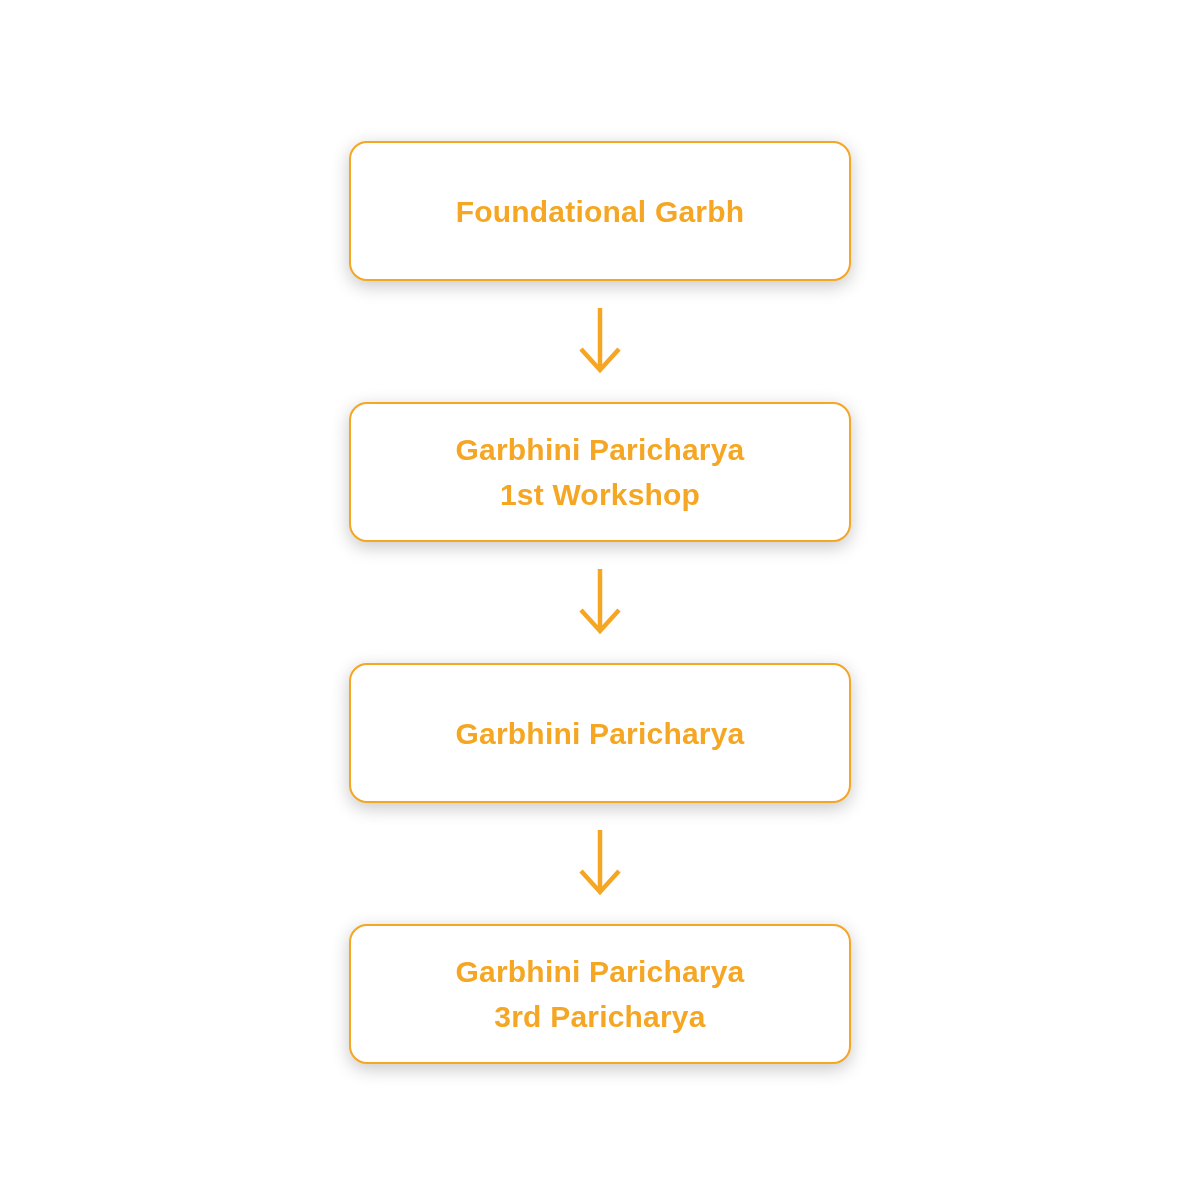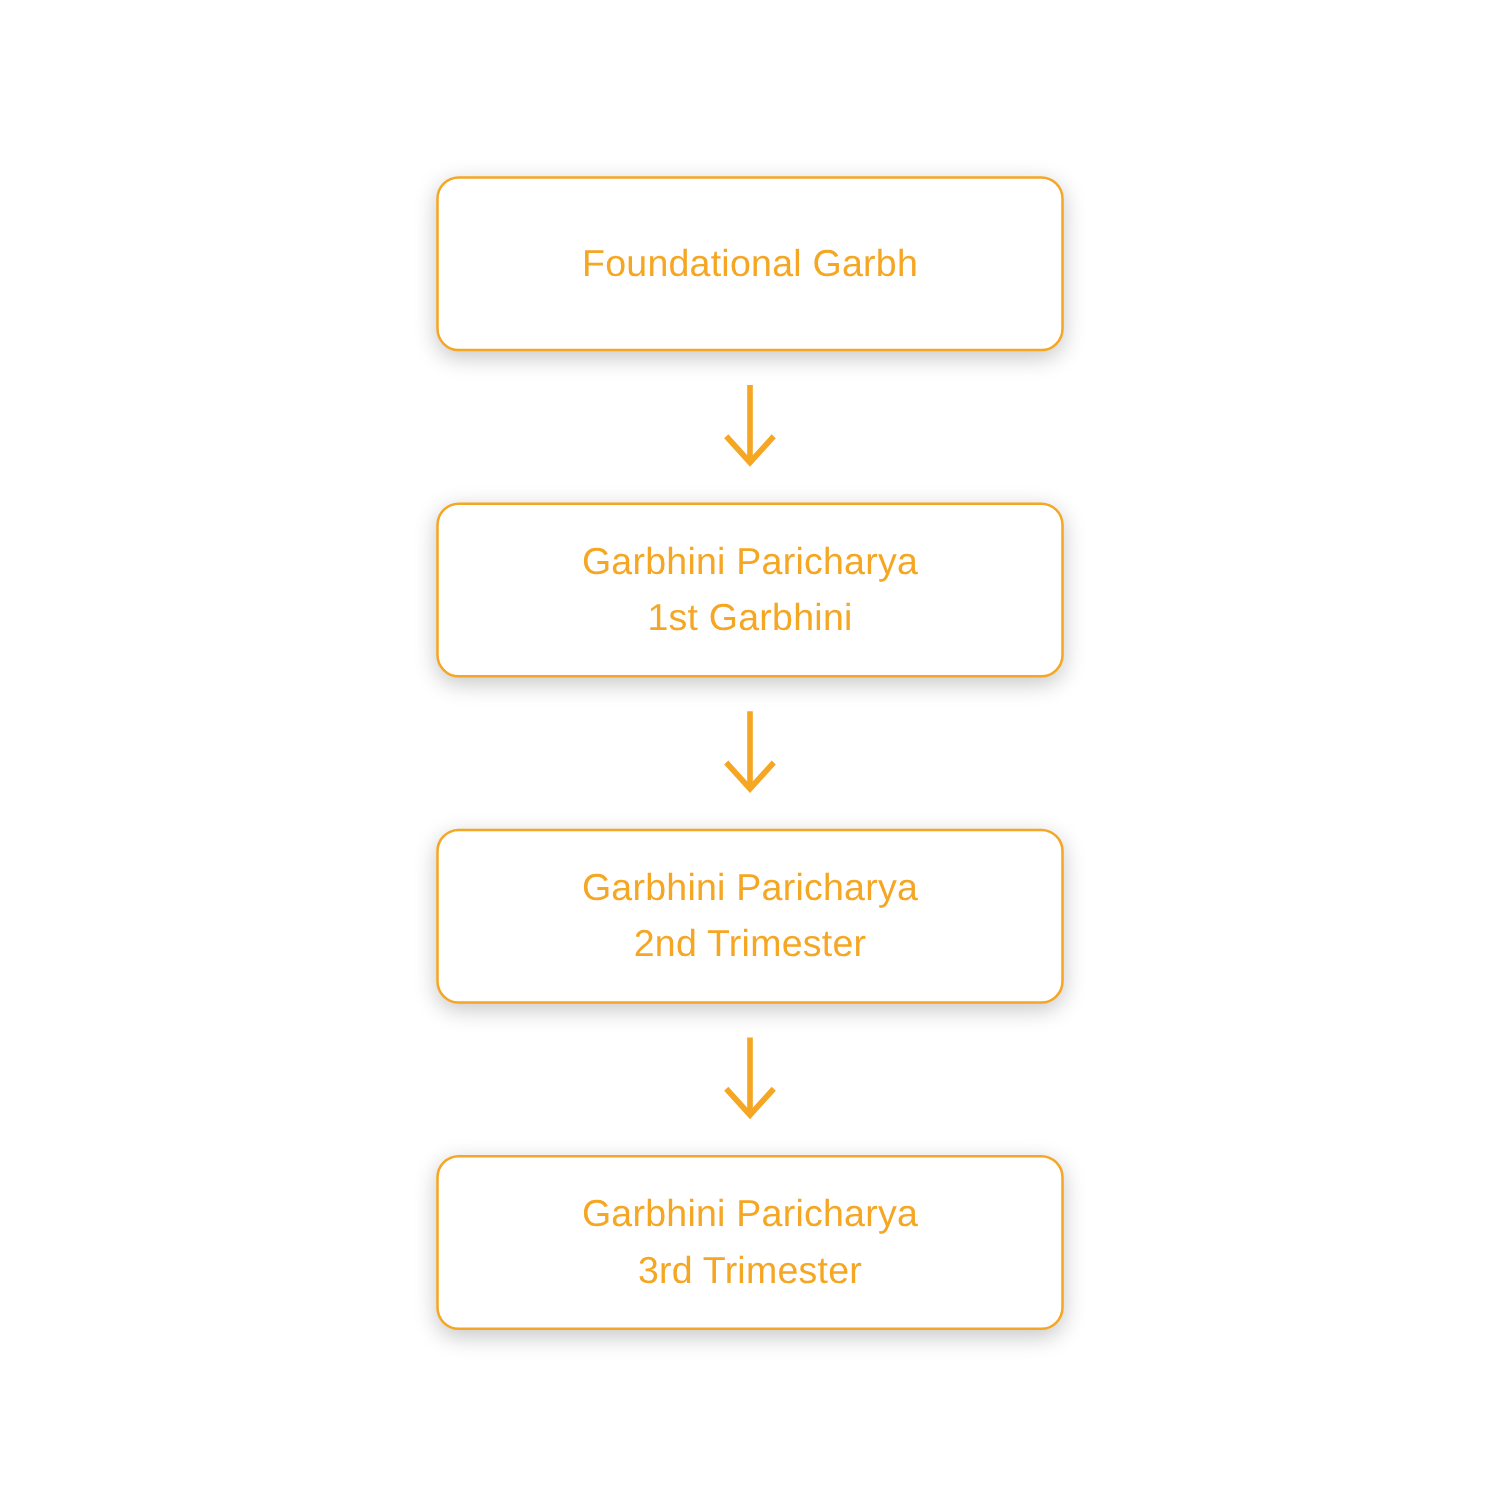--- a/index.html
+++ b/index.html
@@ -30,21 +30,21 @@
     box-shadow: 0 5px 18px rgba(0, 0, 0, 0.22);
     display: flex;
     flex-direction: column;
     align-items: center;
     justify-content: center;
   }
   .node-line {
     display: block;
     color: var(--accent);
     font-size: 30px;
-    font-weight: normal;
+    font-weight: bold;
     line-height: 45px;
     text-align: center;
     letter-spacing: 0.2px;
   }
   .arrow {
     margin: 26px 0 27px 0;
     display: block;
     color: var(--accent);
   }
 </style>
@@ -57,36 +57,35 @@
     <span class="node-line">Foundational Garbh</span>
   </div>
 
   <svg class="arrow" width="46" height="68" viewBox="0 0 46 68" fill="none" xmlns="http://www.w3.org/2000/svg">
     <path d="M23 1 V60" stroke="currentColor" stroke-width="4.5"></path>
     <path d="M4 42 L23 63 L42 42" stroke="currentColor" stroke-width="4.5" fill="none" stroke-linejoin="miter"></path>
   </svg>
 
   <div class="node">
     <span class="node-line">Garbhini Paricharya</span>
-    <span class="node-line">1st Garbhini</span>
+    <span class="node-line">1st Workshop</span>
   </div>
 
   <svg class="arrow" width="46" height="68" viewBox="0 0 46 68" fill="none" xmlns="http://www.w3.org/2000/svg">
     <path d="M23 1 V60" stroke="currentColor" stroke-width="4.5"></path>
     <path d="M4 42 L23 63 L42 42" stroke="currentColor" stroke-width="4.5" fill="none" stroke-linejoin="miter"></path>
   </svg>
 
   <div class="node">
     <span class="node-line">Garbhini Paricharya</span>
-    <span class="node-line">2nd Trimester</span>
   </div>
 
   <svg class="arrow" width="46" height="68" viewBox="0 0 46 68" fill="none" xmlns="http://www.w3.org/2000/svg">
     <path d="M23 1 V60" stroke="currentColor" stroke-width="4.5"></path>
     <path d="M4 42 L23 63 L42 42" stroke="currentColor" stroke-width="4.5" fill="none" stroke-linejoin="miter"></path>
   </svg>
 
   <div class="node">
     <span class="node-line">Garbhini Paricharya</span>
-    <span class="node-line">3rd Trimester</span>
+    <span class="node-line">3rd Paricharya</span>
   </div>
 
 </div>
 
 </body></html>

